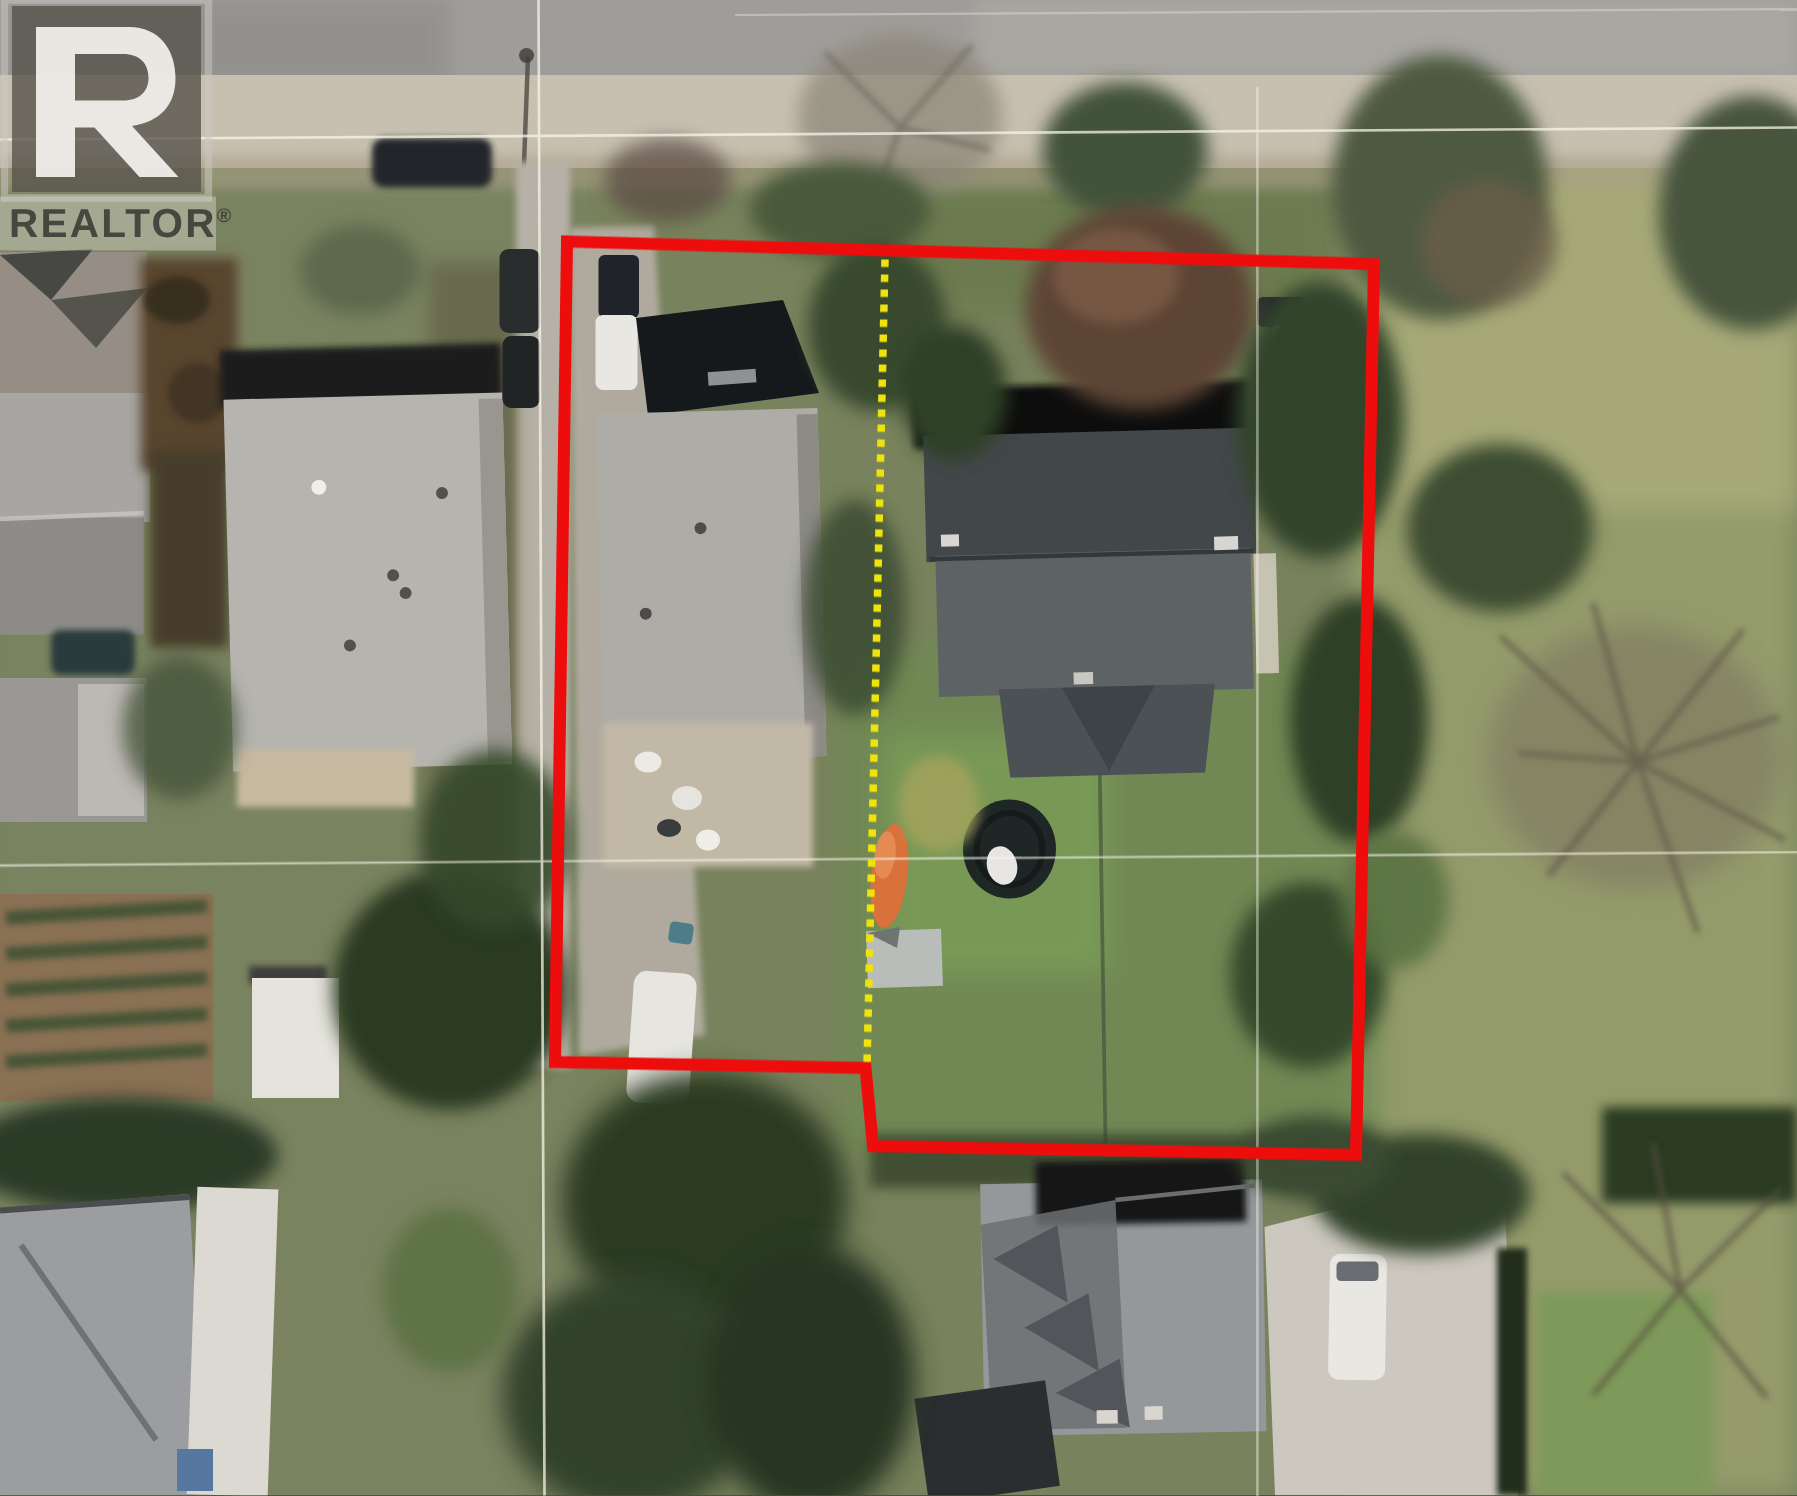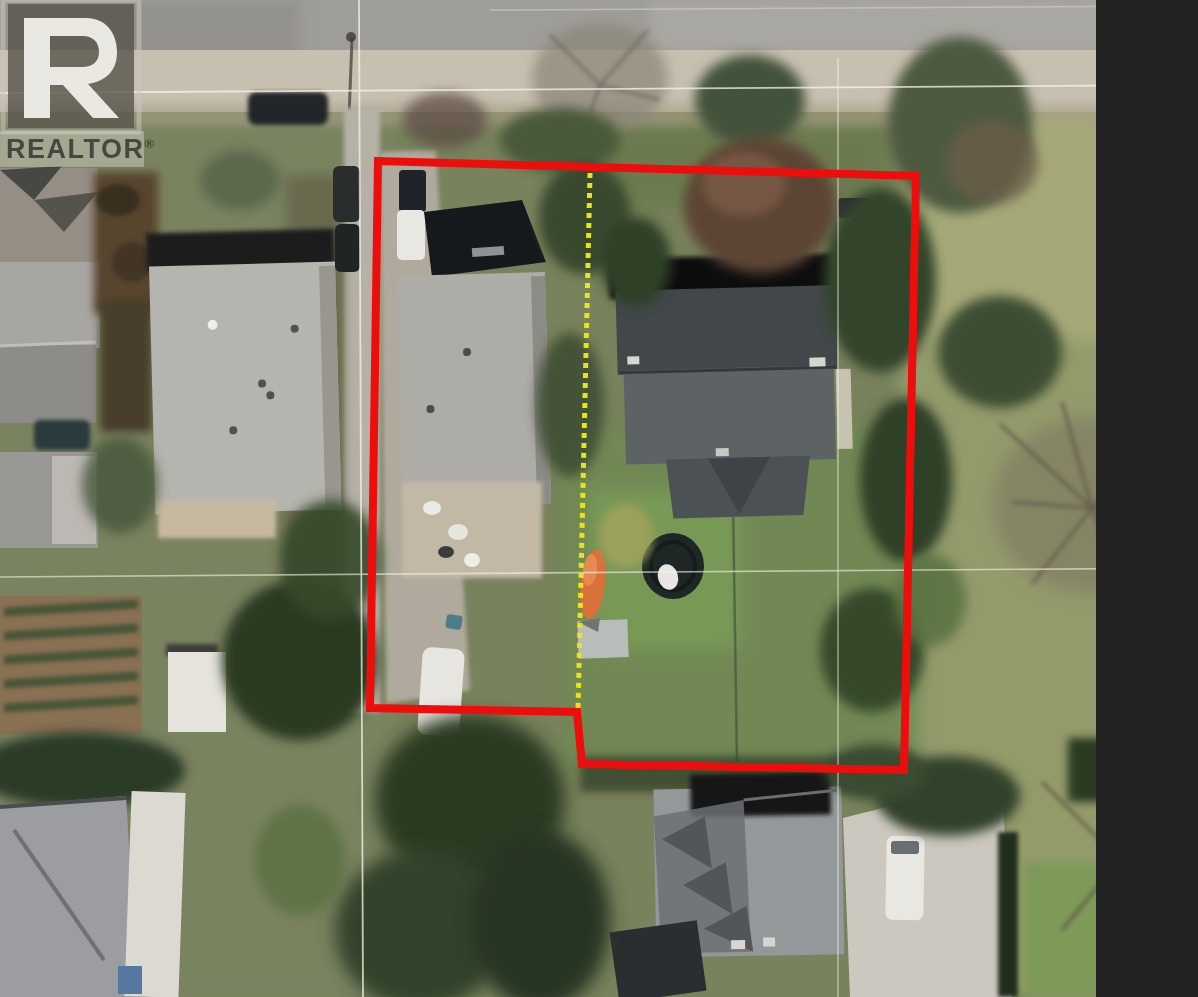--- a/index.html
+++ b/index.html
@@ -1,16 +1,16 @@
 <!DOCTYPE html>
 <html><head>
 <meta charset="utf-8">
 <style>
   html,body{margin:0;padding:0;background:#222;}
-  .stage{position:relative;width:1096px;height:997px;overflow:hidden;background:#78825c;font-family:"Liberation Sans",sans-serif;}
+  .stage{position:relative;width:1198px;height:997px;overflow:hidden;background:#78825c;font-family:"Liberation Sans",sans-serif;}
   .stage svg{position:absolute;inset:0;display:block;}
   text{font-family:"Liberation Sans",sans-serif;}
 </style>
 </head>
 <body>
 
 <div class="stage">
 <svg width="1198" height="997" viewBox="0 0 1198 997">
   <defs>
     <filter id="b2" x="-30%" y="-30%" width="160%" height="160%">

